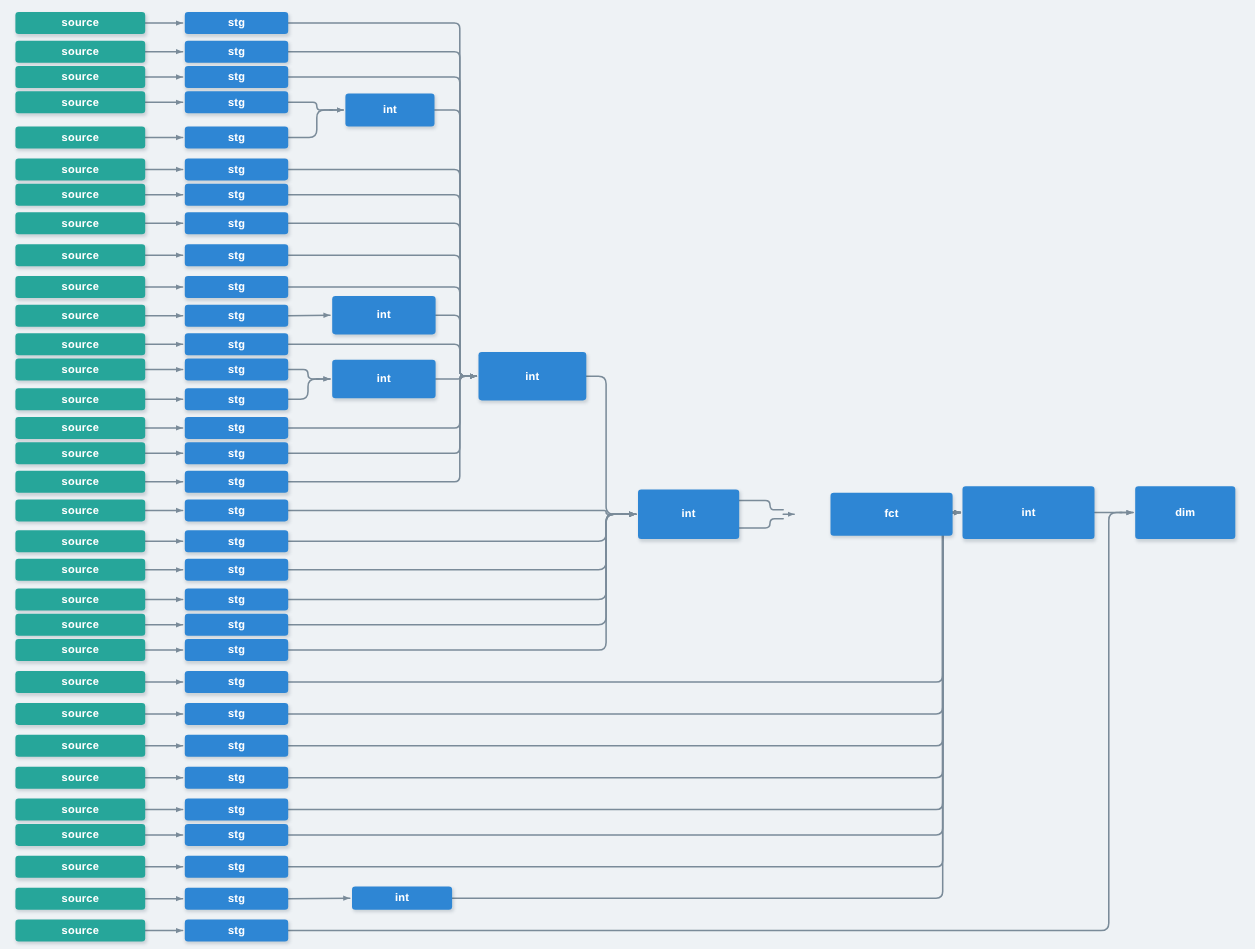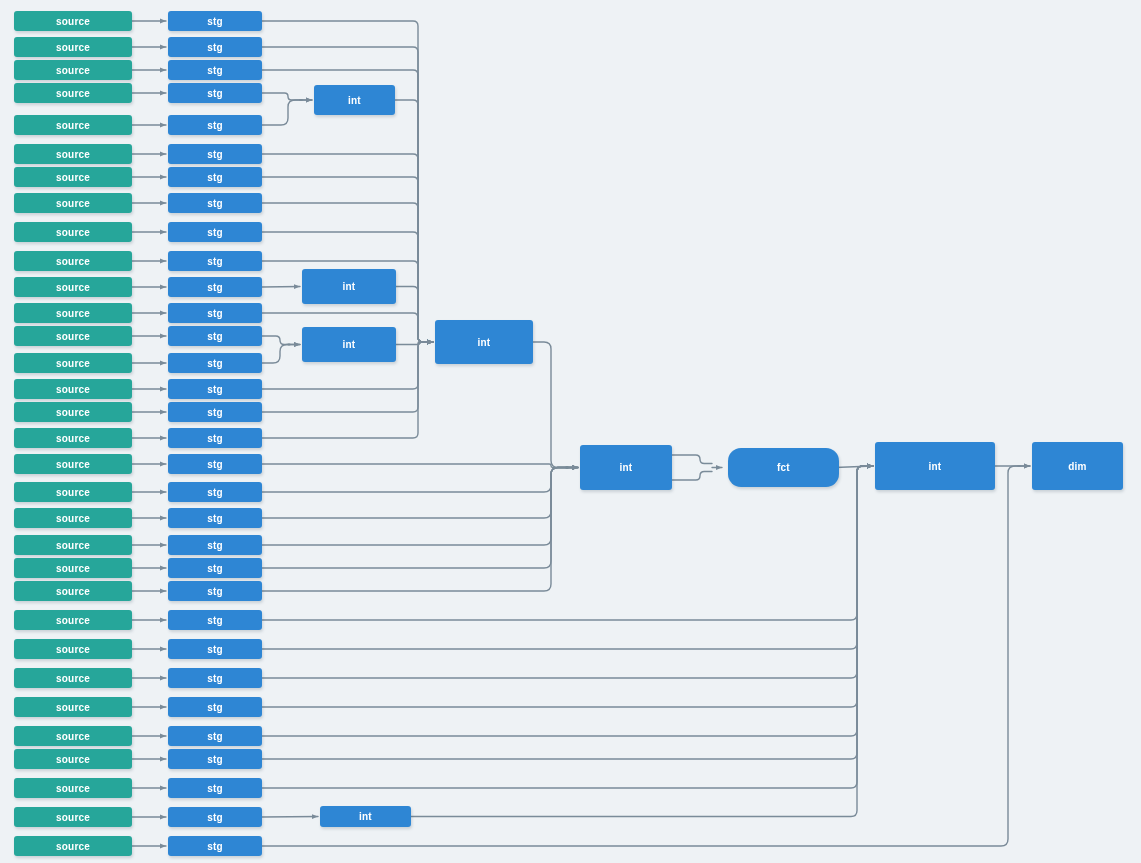--- a/index.html
+++ b/index.html
@@ -317,21 +317,21 @@
       </div>
       <div class="node source" style="left: 14px; top: 581px; width: 118px; height: 20px;">
         <span class="node-label">source</span>
       </div>
       <div class="node stg" style="left: 168px; top: 581px; width: 94px; height: 20px;">
         <span class="node-label">stg</span>
       </div>
       <div class="node int" style="left: 580px; top: 445px; width: 92px; height: 45px;">
         <span class="node-label">int</span>
       </div>
-      <div class="node fct" style="left: 728px; top: 448px; width: 111px; height: 39px; border-radius: 13px;">
+      <div class="node fct" style="left: 755px; top: 448px; width: 111px; height: 39px;">
         <span class="node-label">fct</span>
       </div>
       <div class="node int" style="left: 875px; top: 442px; width: 120px; height: 48px;">
         <span class="node-label">int</span>
       </div>
       <div class="node dim" style="left: 1032px; top: 442px; width: 91px; height: 48px;">
         <span class="node-label">dim</span>
       </div>
       <div class="node source" style="left: 14px; top: 610px; width: 118px; height: 20px;">
         <span class="node-label">source</span>

